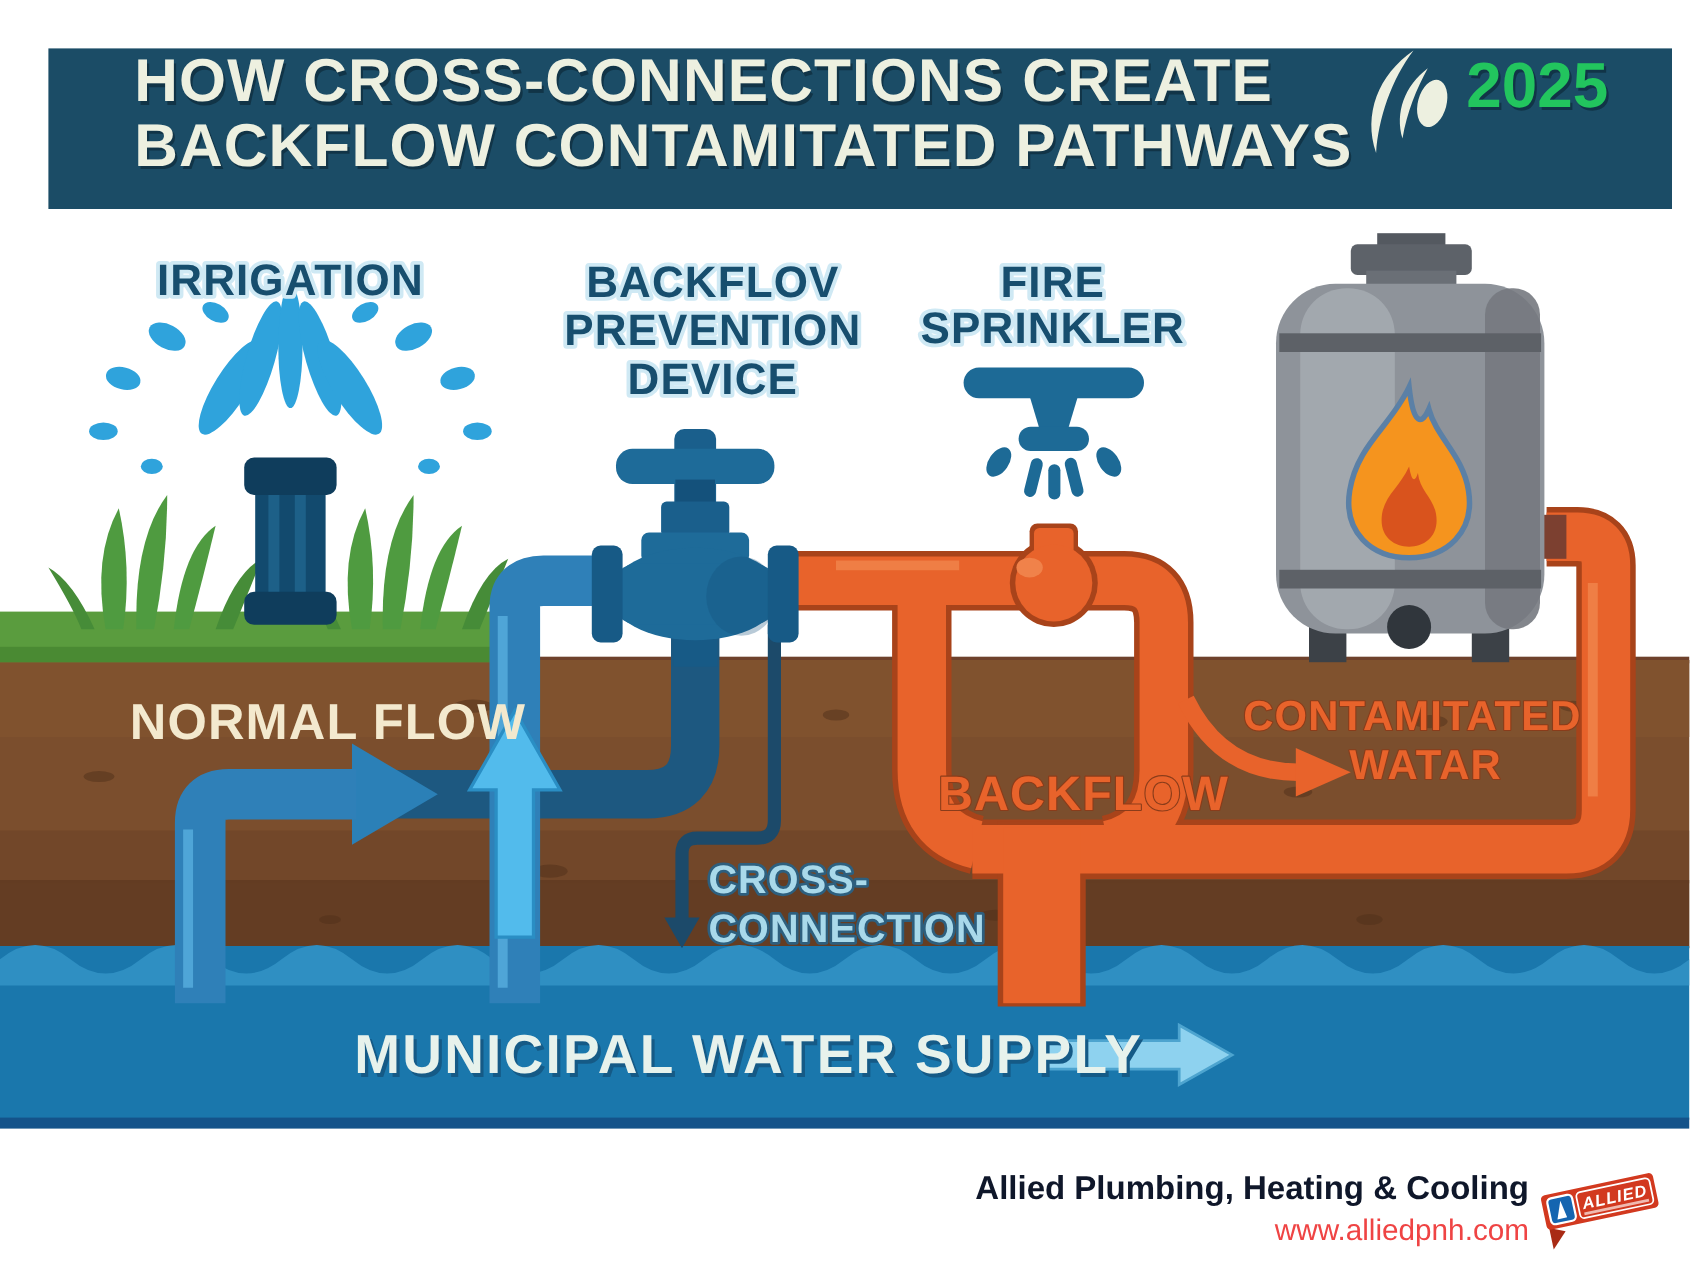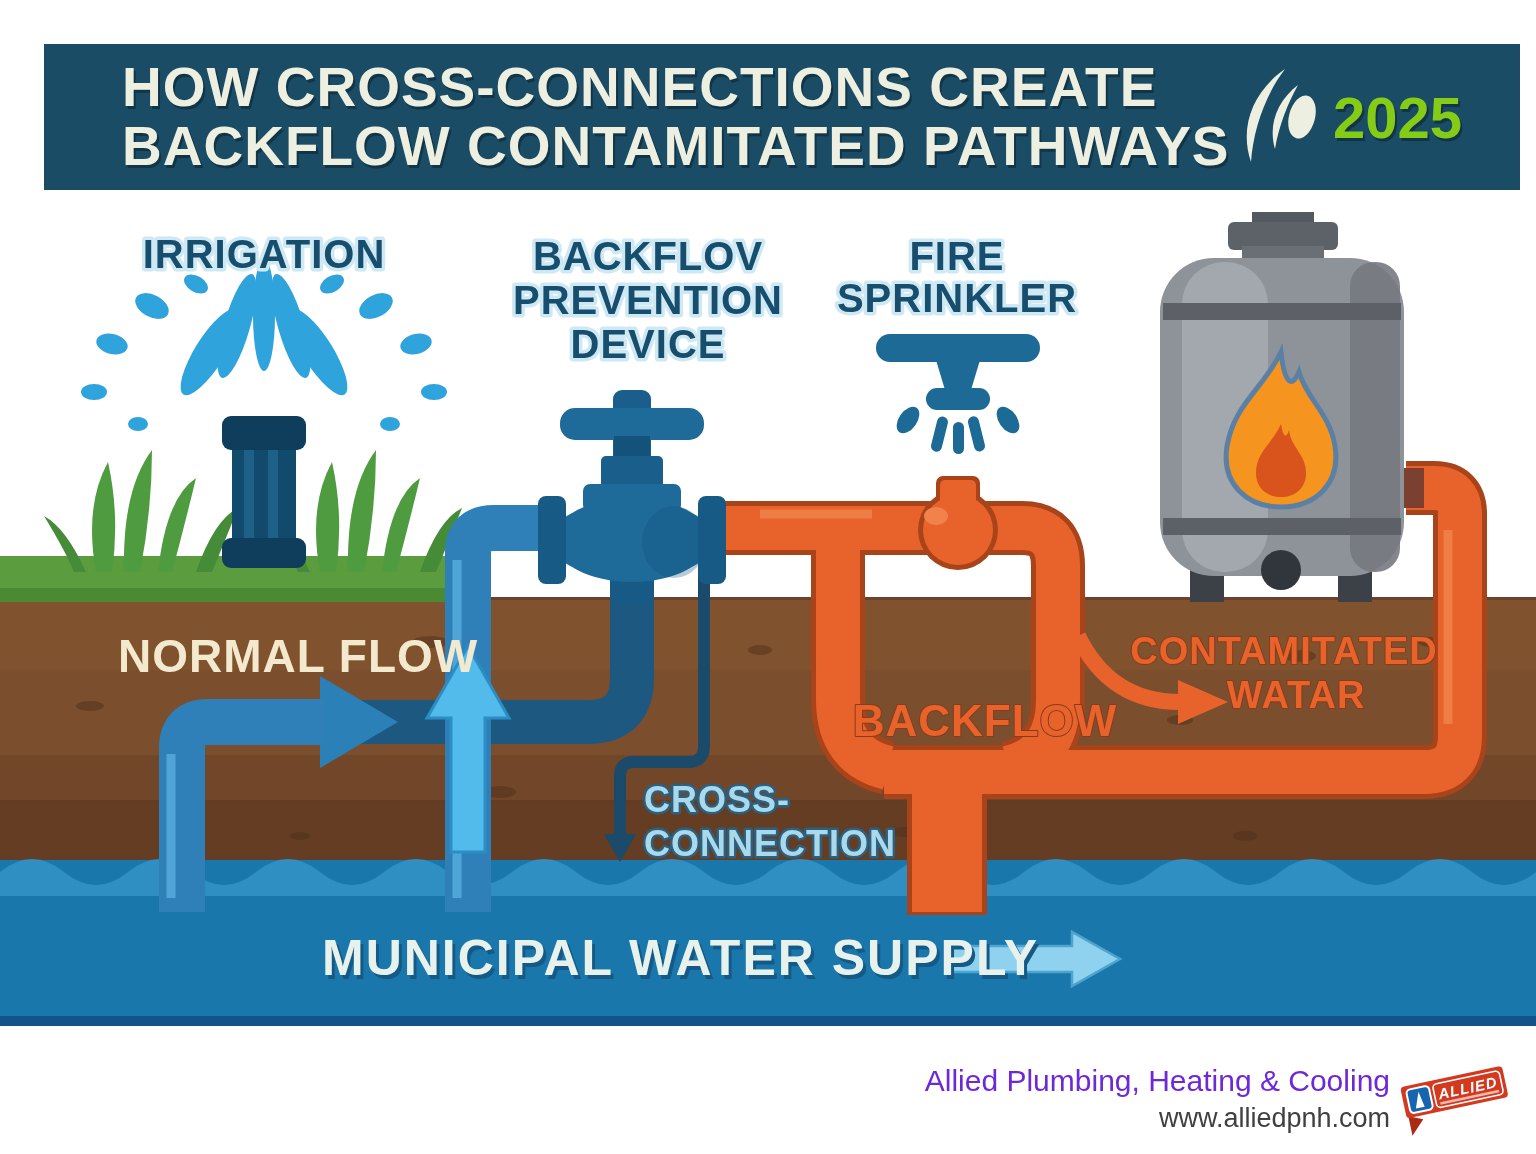--- a/index.html
+++ b/index.html
@@ -1,31 +1,31 @@
 <!DOCTYPE html>
 <html><head>
 <meta charset="utf-8">
 <style>
   html,body{margin:0;padding:0;background:#ffffff;}
   .stage{position:relative;width:1536px;height:1154px;overflow:hidden;background:#ffffff;
          font-family:"Liberation Sans",sans-serif;}
   .scene{position:absolute;left:0;top:0;width:1536px;height:1154px;}
   
   .header{position:absolute;left:44px;top:44px;width:1476px;height:146px;background:#1b4c66;
-          display:flex;align-items:center;padding:0 58px 0 78px;box-sizing:border-box;}
+          display:flex;padding:0 58px 0 78px;box-sizing:border-box;}
   .title-block{flex:1;}
   .title-line{font-weight:bold;font-size:55px;line-height:1.08;color:#edf0e0;letter-spacing:1px;
               text-shadow:2px 3px 0 rgba(9,32,46,.55);white-space:nowrap;}
-  .year{font-weight:bold;font-size:58px;color:#84cc16;margin-left:12px;text-shadow:2px 3px 0 rgba(9,32,46,.55);}
+  .year{font-weight:bold;font-size:58px;color:#22c55e;margin-left:12px;text-shadow:2px 3px 0 rgba(9,32,46,.55);}
   .hlogo{width:86px;height:100px;flex:none;}
   
   .footer{position:absolute;right:24px;top:1060px;display:flex;align-items:flex-start;}
   .ftext{text-align:right;margin-right:10px;padding-top:4px;}
-  .company{font-weight:normal;font-size:30px;color:#6d28d9;}
-  .url{font-size:27px;color:#404040;margin-top:5px;}
+  .company{font-weight:bold;font-size:30px;color:#0f172a;}
+  .url{font-size:27px;color:#ef4444;margin-top:5px;}
   .flogo{width:112px;height:86px;}
   
   text{font-family:"Liberation Sans",sans-serif;font-weight:bold;}
   .lbl{fill:#174e6e;stroke:#cfe9f4;stroke-width:7px;paint-order:stroke;stroke-linejoin:round;
        font-size:40px;text-anchor:middle;letter-spacing:1px;}
   .creamT{fill:#f3e9ce;font-size:46px;letter-spacing:1px;}
   .orangeT{fill:#e8632b;stroke:#8a3c1a;stroke-width:2px;paint-order:stroke;stroke-linejoin:round;letter-spacing:1px;}
   .crossT{fill:#a9d9ea;stroke:#2d5f7e;stroke-width:5px;paint-order:stroke;stroke-linejoin:round;
           font-size:36px;letter-spacing:1px;}
   .muniT{fill:#e7f2ec;font-size:50px;letter-spacing:2px;}

